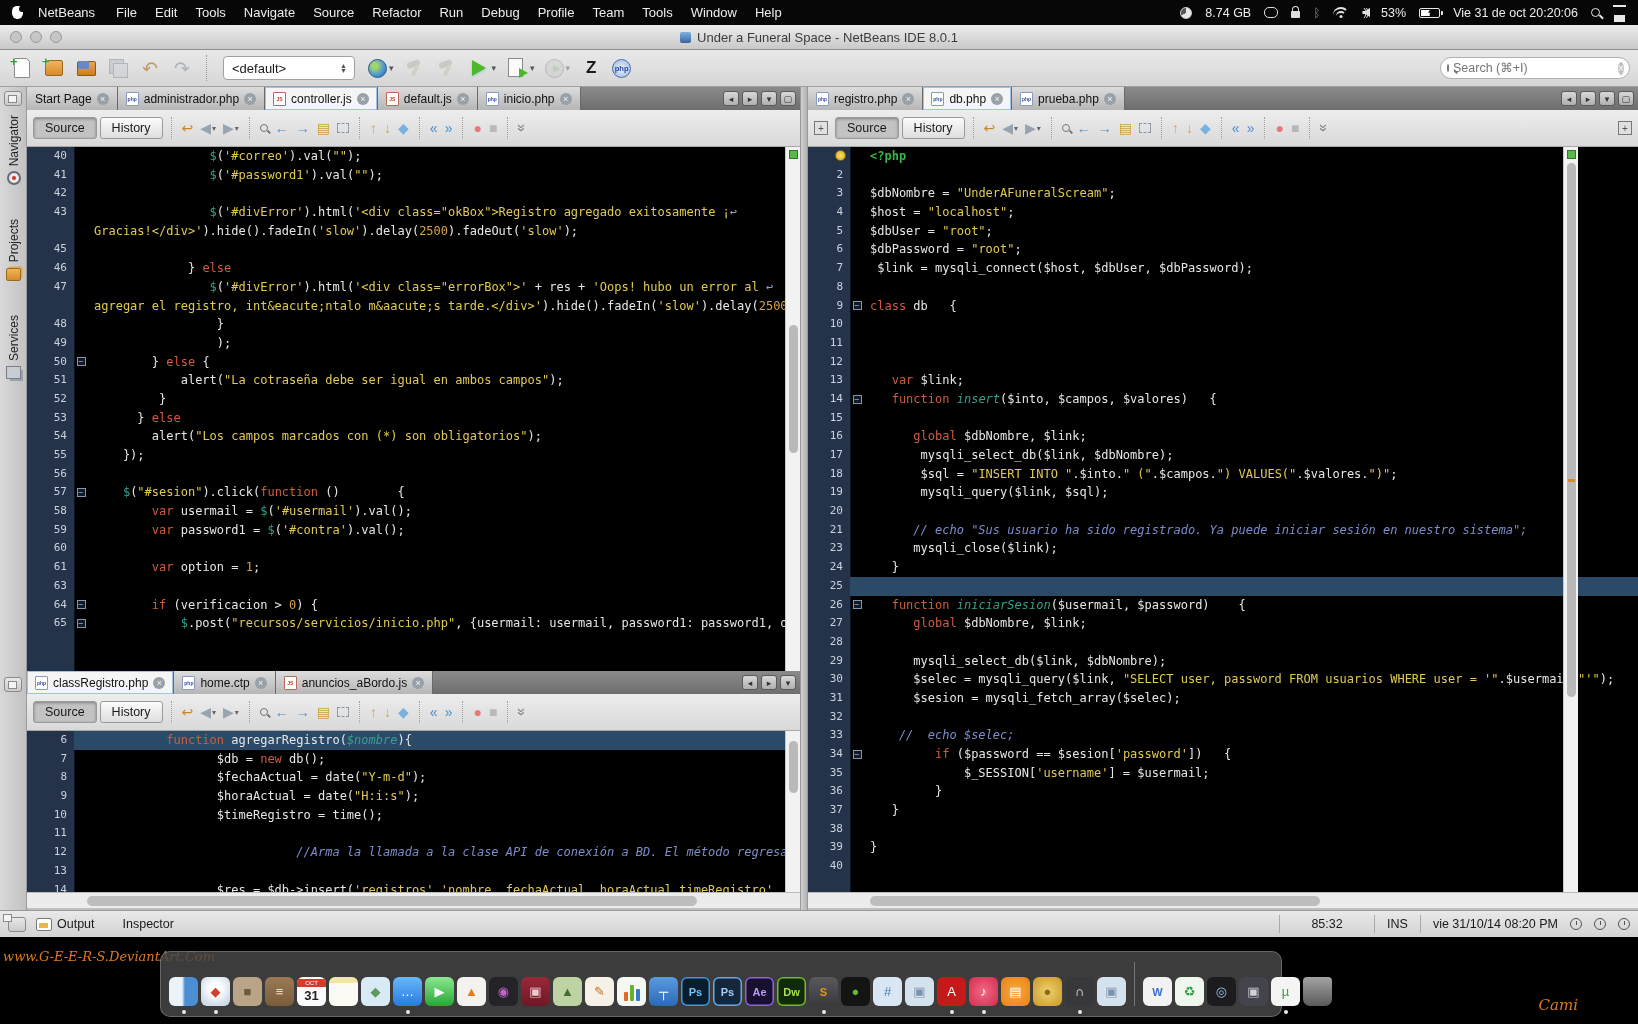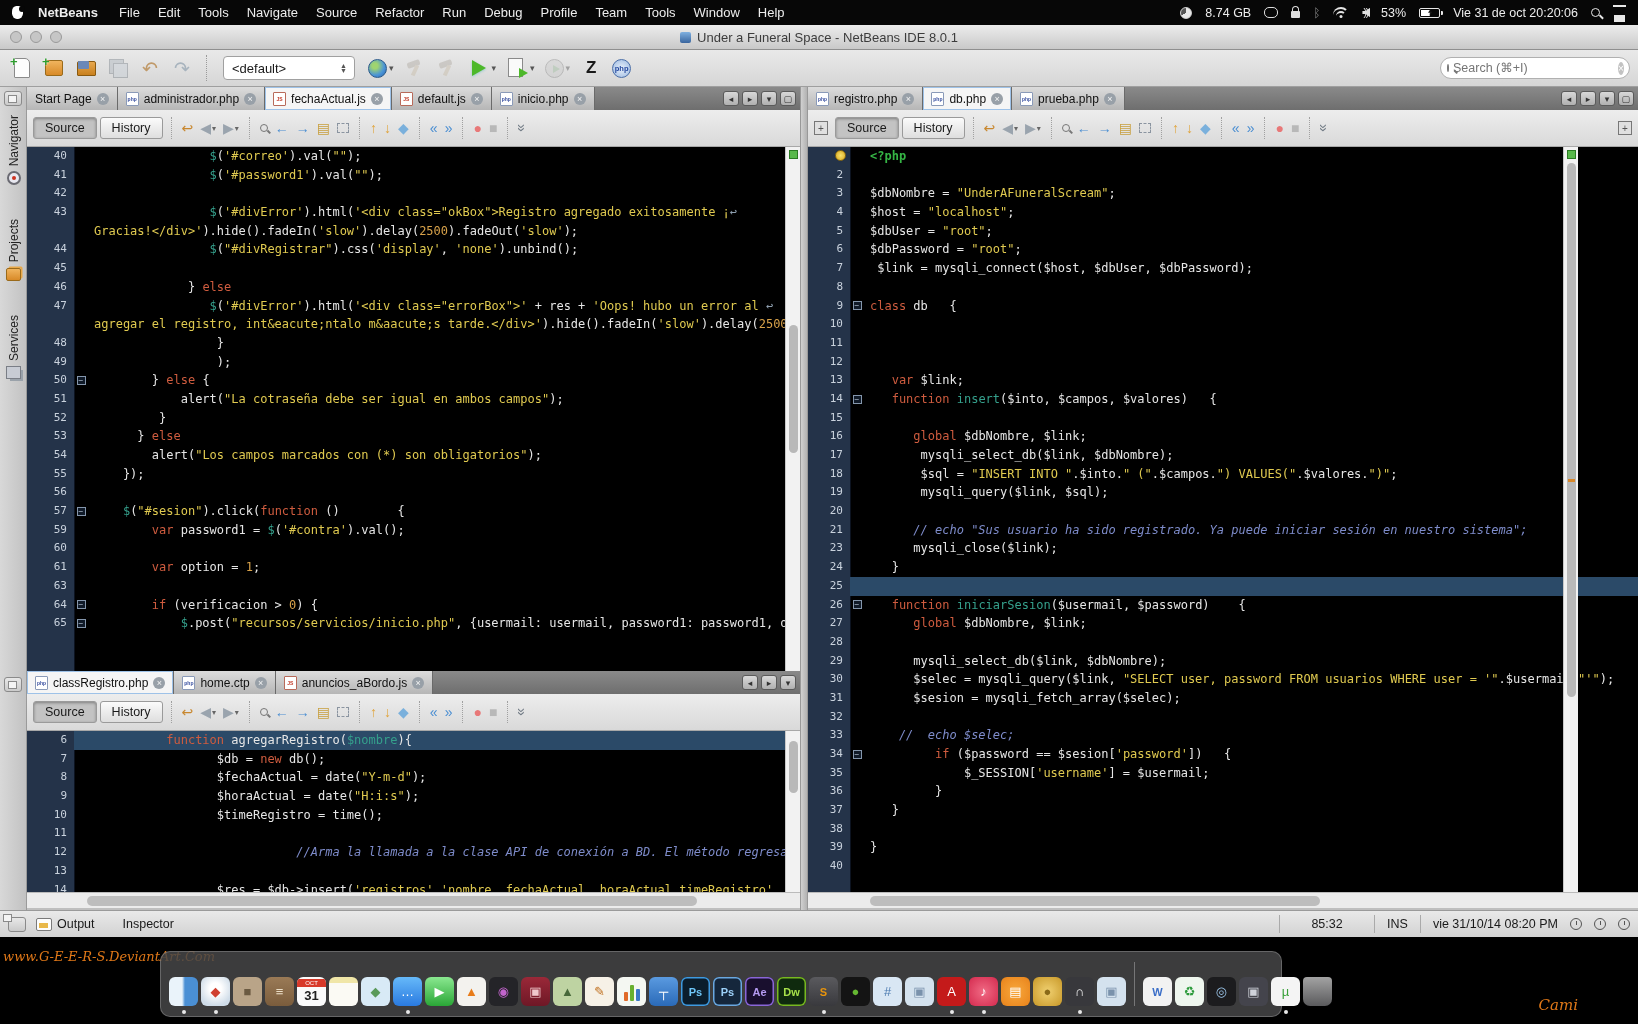--- a/index.html
+++ b/index.html
@@ -8,21 +8,21 @@
             font-family:"Liberation Sans", sans-serif; background:#000; }
 
   
   #menubar { position:absolute; left:0; top:0; width:1638px; height:25px; background:#070707;
              display:flex; align-items:center; padding:0 12px; color:#ededed; font-size:13px; }
   .apple-icon { width:11px; height:13px; background:#fff; border-radius:40% 40% 45% 45%;
                 position:relative; margin-right:6px; flex:0 0 auto; }
   .apple-icon::after { content:''; position:absolute; right:-2px; top:0px; width:6px; height:6px;
                 border-radius:50%; background:#070707; }
   .mb-item { padding:0 9px; cursor:default; }
-  .mb-app { font-weight:bold; padding-right:12px; }
+  .mb-app { font-weight:normal; padding-right:12px; }
   #mb-right { margin-left:auto; display:flex; align-items:center; gap:13px; font-size:12.5px; }
   .i-mem { width:12px; height:12px; border-radius:50%;
            background:conic-gradient(#e8e8e8 0 68%, #555 68% 100%); border:1px solid #cfcfcf; }
   .i-chat { width:14px; height:11px; border:1.5px solid #ddd; border-radius:5px; }
   .i-lock { width:9px; height:7px; background:#ddd; border-radius:1px; position:relative; margin-top:4px; }
   .i-lock::before { content:''; position:absolute; left:1px; top:-5px; width:5px; height:6px;
                     border:1.5px solid #ddd; border-bottom:none; border-radius:4px 4px 0 0; }
   .i-bt { color:#8a8a8a; font-size:12px; }
   .i-wifi { position:relative; width:16px; height:11px; }
   .i-wifi span { position:absolute; left:50%; transform:translateX(-50%); border:solid #e4e4e4;
@@ -151,21 +151,21 @@
   #tl-code, #bl-code { background:linear-gradient(90deg,#243349 0 47px,#0c1320 47px 48px,#000 48px); }
   #r-code { background:linear-gradient(90deg,#243349 0 42px,#0c1320 42px 43px,#000 43px); }
   .fold { flex:0 0 14px; display:flex; align-items:center; justify-content:center; }
   .foldbox { width:9px; height:9px; border:1px solid #8496ac; color:#aebccc; font-size:8px; line-height:7px; text-align:center; background:#101a28; }
   .cl { flex:1 1 auto; padding-left:6px; overflow:hidden; }
   #tl-code .crow.hl, #bl-code .crow.hl { background:linear-gradient(90deg, transparent 0 47px, #2b4a68 47px); }
   #r-code .crow.hl { background:linear-gradient(90deg, transparent 0 42px, #2b4a68 42px); }
   .bulb { position:absolute; right:4px; top:3px; width:11px; height:11px; border-radius:50%;
           background:radial-gradient(#f8e06a,#d8a820); border:1px solid #8a6a10; }
   .tk-d { color:#e6e6e6; } .tk-k { color:#cf5c3f; } .tk-s { color:#e0ca50; }
-  .tk-c { color:#7e8ccb; font-style:italic; } .tk-fn { color:#35a08c; } .tk-t { color:#35b545; font-weight:bold; }
+  .tk-c { color:#7e8ccb; font-style:italic; } .tk-fn { color:#35a08c;font-style:italic; } .tk-t { color:#35b545; font-weight:bold; }
   .tk-v { color:#35a08c; } .tk-m { color:#d8a24a; } .tk-w { color:#8fa0b0; }
 
   .vscroll { position:absolute; top:0; bottom:0; right:0; width:15px; background:#f2f2f2; border-left:1px solid #c8c8c8; }
   .vthumb { position:absolute; left:2.5px; width:9px; border-radius:5px; background:#b9b9b9; }
   .okbox { position:absolute; left:3px; width:9px; height:9px; background:#58b84a; border:1px solid #2a7a22; }
   .stripe-mark { position:absolute; left:4px; width:7px; height:3px; background:#d8882a; }
   .hscroll { position:absolute; height:16px; background:#ececec; border-top:1px solid #bbb; }
   .hthumb { position:absolute; top:3px; height:10px; border-radius:5px; background:#bdbdbd; }
 
   
@@ -359,21 +359,21 @@
               <span class="tlab">Start Page</span>
               <span class="tx">×</span>
             </div>
             <div class="tab">
               <span class="fic fic-php">php</span>
               <span class="tlab">administrador.php</span>
               <span class="tx">×</span>
             </div>
             <div class="tab on">
               <span class="fic fic-js">JS</span>
-              <span class="tlab">fechaActual.js</span>
+              <span class="tlab">controller.js</span>
               <span class="tx">×</span>
             </div>
             <div class="tab">
               <span class="fic fic-js">JS</span>
               <span class="tlab">default.js</span>
               <span class="tx">×</span>
             </div>
             <div class="tab">
               <span class="fic fic-php">php</span>
               <span class="tlab">inicio.php</span>
@@ -448,35 +448,35 @@
               <span class="etb-g rot90" style="color: rgb(112, 122, 132);">»</span>
             </span>
           </span>
       </div>
       <div class="codewrap" id="tl-code" style="left:0;top:60px;width:773px;height:524px;">
       <div class="crow"><span class="gut">40</span><span class="fold"></span><span class="cl"><span class="tk-v">                $</span><span class="tk-d">(</span><span class="tk-s">'#correo'</span><span class="tk-d">).val(</span><span class="tk-s">""</span><span class="tk-d">);</span></span></div>
           <div class="crow"><span class="gut">41</span><span class="fold"></span><span class="cl"><span class="tk-v">                $</span><span class="tk-d">(</span><span class="tk-s">'#password1'</span><span class="tk-d">).val(</span><span class="tk-s">""</span><span class="tk-d">);</span></span></div>
           <div class="crow"><span class="gut">42</span><span class="fold"></span><span class="cl"></span></div>
           <div class="crow"><span class="gut">43</span><span class="fold"></span><span class="cl"><span class="tk-v">                $</span><span class="tk-d">(</span><span class="tk-s">'#divError'</span><span class="tk-d">).html(</span><span class="tk-s">'&lt;div class="okBox"&gt;Registro agregado exitosamente ¡</span><span class="tk-w">↩</span></span></div>
           <div class="crow"><span class="gut"></span><span class="fold"></span><span class="cl"><span class="tk-s">Gracias!&lt;/div&gt;'</span><span class="tk-d">).hide().fadeIn(</span><span class="tk-s">'slow'</span><span class="tk-d">).delay(</span><span class="tk-m">2500</span><span class="tk-d">).fadeOut(</span><span class="tk-s">'slow'</span><span class="tk-d">);</span></span></div>
-          <div class="crow"><span class="gut">44</span><span class="fold"></span><span class="cl"><span class="tk-v">                $</span><span class="tk-d">(</span><span class="tk-s">"#divRegistrar"</span><span class="tk-d">).css(</span><span class="tk-s">'display'</span><span class="tk-d">, </span><span class="tk-s">'none'</span><span class="tk-d">).unbind();</span></span></div>
           <div class="crow"><span class="gut">45</span><span class="fold"></span><span class="cl"></span></div>
           <div class="crow"><span class="gut">46</span><span class="fold"></span><span class="cl"><span class="tk-d">             } </span><span class="tk-k">else</span></span></div>
           <div class="crow"><span class="gut">47</span><span class="fold"></span><span class="cl"><span class="tk-v">                $</span><span class="tk-d">(</span><span class="tk-s">'#divError'</span><span class="tk-d">).html(</span><span class="tk-s">'&lt;div class="errorBox"&gt;'</span><span class="tk-d"> + res + </span><span class="tk-s">'Oops! hubo un error al </span><span class="tk-w">↩</span></span></div>
           <div class="crow"><span class="gut"></span><span class="fold"></span><span class="cl"><span class="tk-s">agregar el registro, int&amp;eacute;ntalo m&amp;aacute;s tarde.&lt;/div&gt;'</span><span class="tk-d">).hide().fadeIn(</span><span class="tk-s">'slow'</span><span class="tk-d">).delay(</span><span class="tk-m">2500</span><span class="tk-d">).fadeOut(</span></span></div>
           <div class="crow"><span class="gut">48</span><span class="fold"></span><span class="cl"><span class="tk-d">                 }</span></span></div>
           <div class="crow"><span class="gut">49</span><span class="fold"></span><span class="cl"><span class="tk-d">                 );</span></span></div>
           <div class="crow"><span class="gut">50</span><span class="fold"><span class="foldbox">−</span></span><span class="cl"><span class="tk-d">        } </span><span class="tk-k">else</span><span class="tk-d"> {</span></span></div>
           <div class="crow"><span class="gut">51</span><span class="fold"></span><span class="cl"><span class="tk-d">            alert(</span><span class="tk-s">"La cotraseña debe ser igual en ambos campos"</span><span class="tk-d">);</span></span></div>
           <div class="crow"><span class="gut">52</span><span class="fold"></span><span class="cl"><span class="tk-d">         }</span></span></div>
           <div class="crow"><span class="gut">53</span><span class="fold"></span><span class="cl"><span class="tk-d">      } </span><span class="tk-k">else</span></span></div>
           <div class="crow"><span class="gut">54</span><span class="fold"></span><span class="cl"><span class="tk-d">        alert(</span><span class="tk-s">"Los campos marcados con (*) son obligatorios"</span><span class="tk-d">);</span></span></div>
           <div class="crow"><span class="gut">55</span><span class="fold"></span><span class="cl"><span class="tk-d">    });</span></span></div>
           <div class="crow"><span class="gut">56</span><span class="fold"></span><span class="cl"></span></div>
           <div class="crow"><span class="gut">57</span><span class="fold"><span class="foldbox">−</span></span><span class="cl"><span class="tk-v">    $</span><span class="tk-d">(</span><span class="tk-s">"#sesion"</span><span class="tk-d">).click(</span><span class="tk-k">function</span><span class="tk-d"> ()        {</span></span></div>
+          <div class="crow"><span class="gut">58</span><span class="fold"></span><span class="cl"><span class="tk-k">        var</span><span class="tk-d"> usermail = </span><span class="tk-v">$</span><span class="tk-d">(</span><span class="tk-s">'#usermail'</span><span class="tk-d">).val();</span></span></div>
           <div class="crow"><span class="gut">59</span><span class="fold"></span><span class="cl"><span class="tk-k">        var</span><span class="tk-d"> password1 = </span><span class="tk-v">$</span><span class="tk-d">(</span><span class="tk-s">'#contra'</span><span class="tk-d">).val();</span></span></div>
           <div class="crow"><span class="gut">60</span><span class="fold"></span><span class="cl"></span></div>
           <div class="crow"><span class="gut">61</span><span class="fold"></span><span class="cl"><span class="tk-k">        var</span><span class="tk-d"> option = </span><span class="tk-m">1</span><span class="tk-d">;</span></span></div>
           <div class="crow"><span class="gut">63</span><span class="fold"></span><span class="cl"></span></div>
           <div class="crow"><span class="gut">64</span><span class="fold"><span class="foldbox">−</span></span><span class="cl"><span class="tk-k">        if</span><span class="tk-d"> (verificacion &gt; </span><span class="tk-m">0</span><span class="tk-d">) {</span></span></div>
           <div class="crow"><span class="gut">65</span><span class="fold"><span class="foldbox">−</span></span><span class="cl"><span class="tk-v">            $</span><span class="tk-d">.post(</span><span class="tk-s">"recursos/servicios/inicio.php"</span><span class="tk-d">, {usermail: usermail, password1: password1, option: option</span></span></div>
         </div>
       <div class="vscroll" style="top:60px;bottom:239px;">
         <span class="okbox" style="top:3px;"></span>
         <span class="vthumb" style="top:178px;height:128px;"></span>

